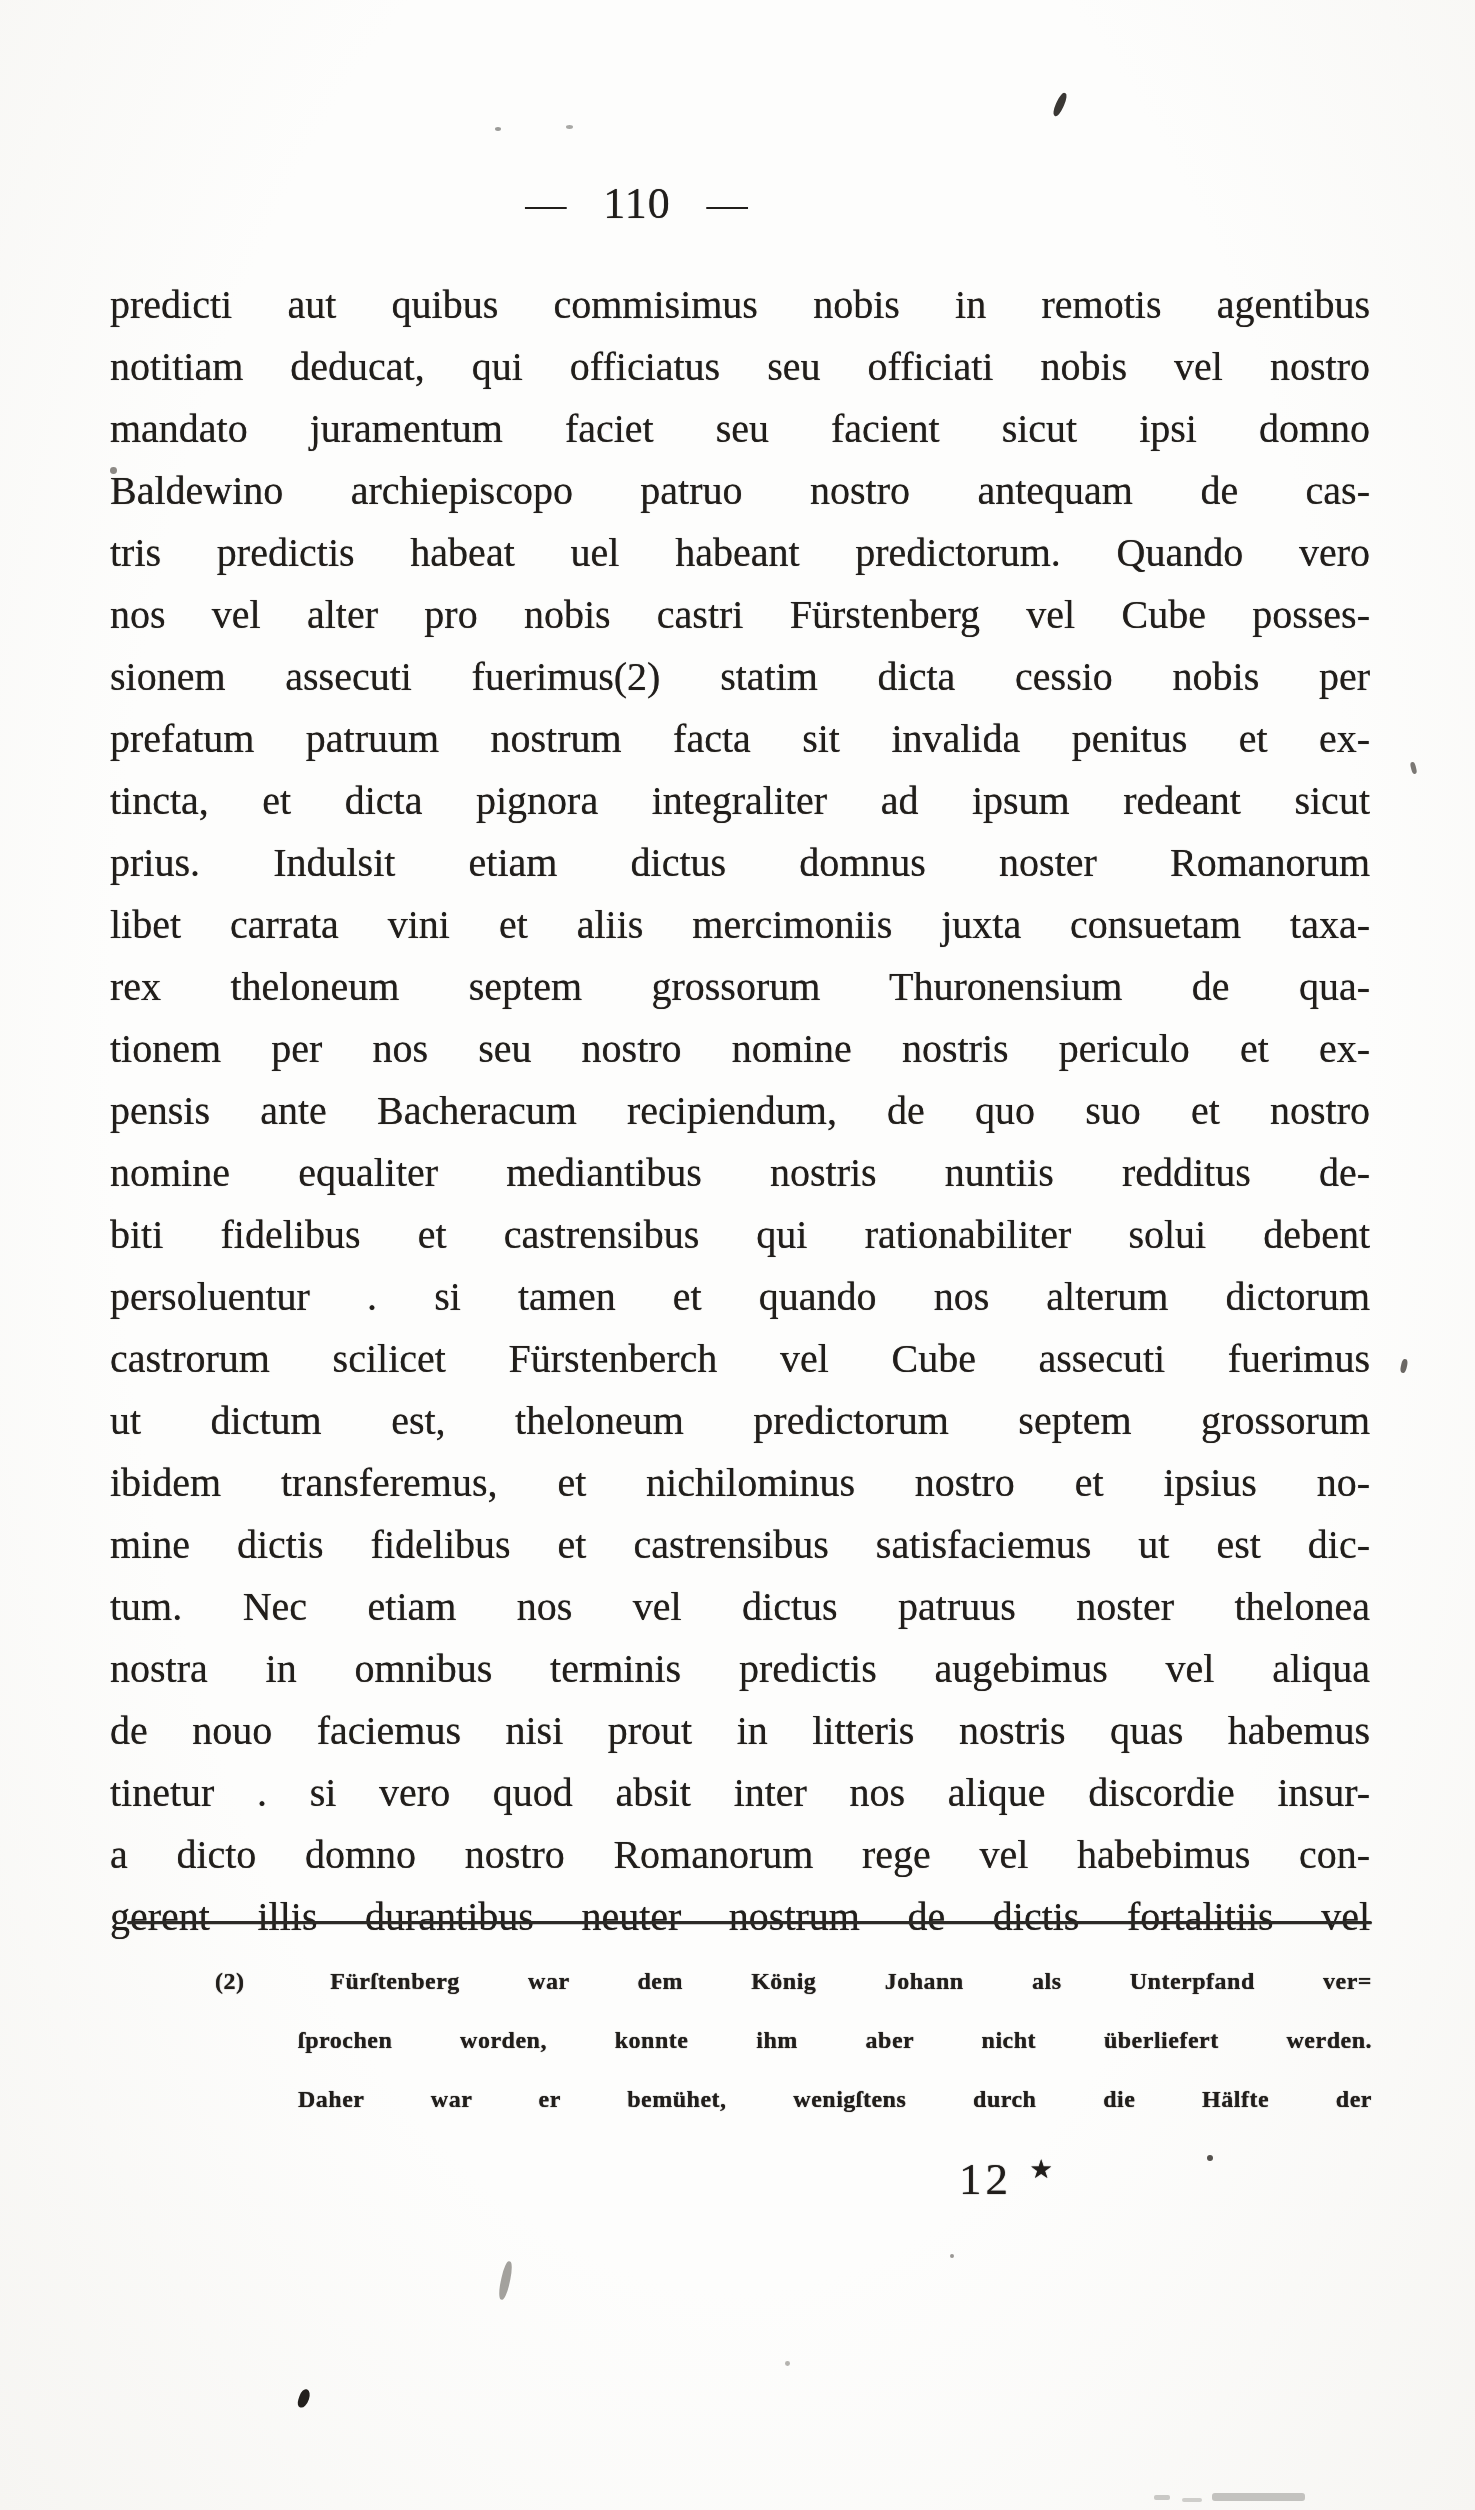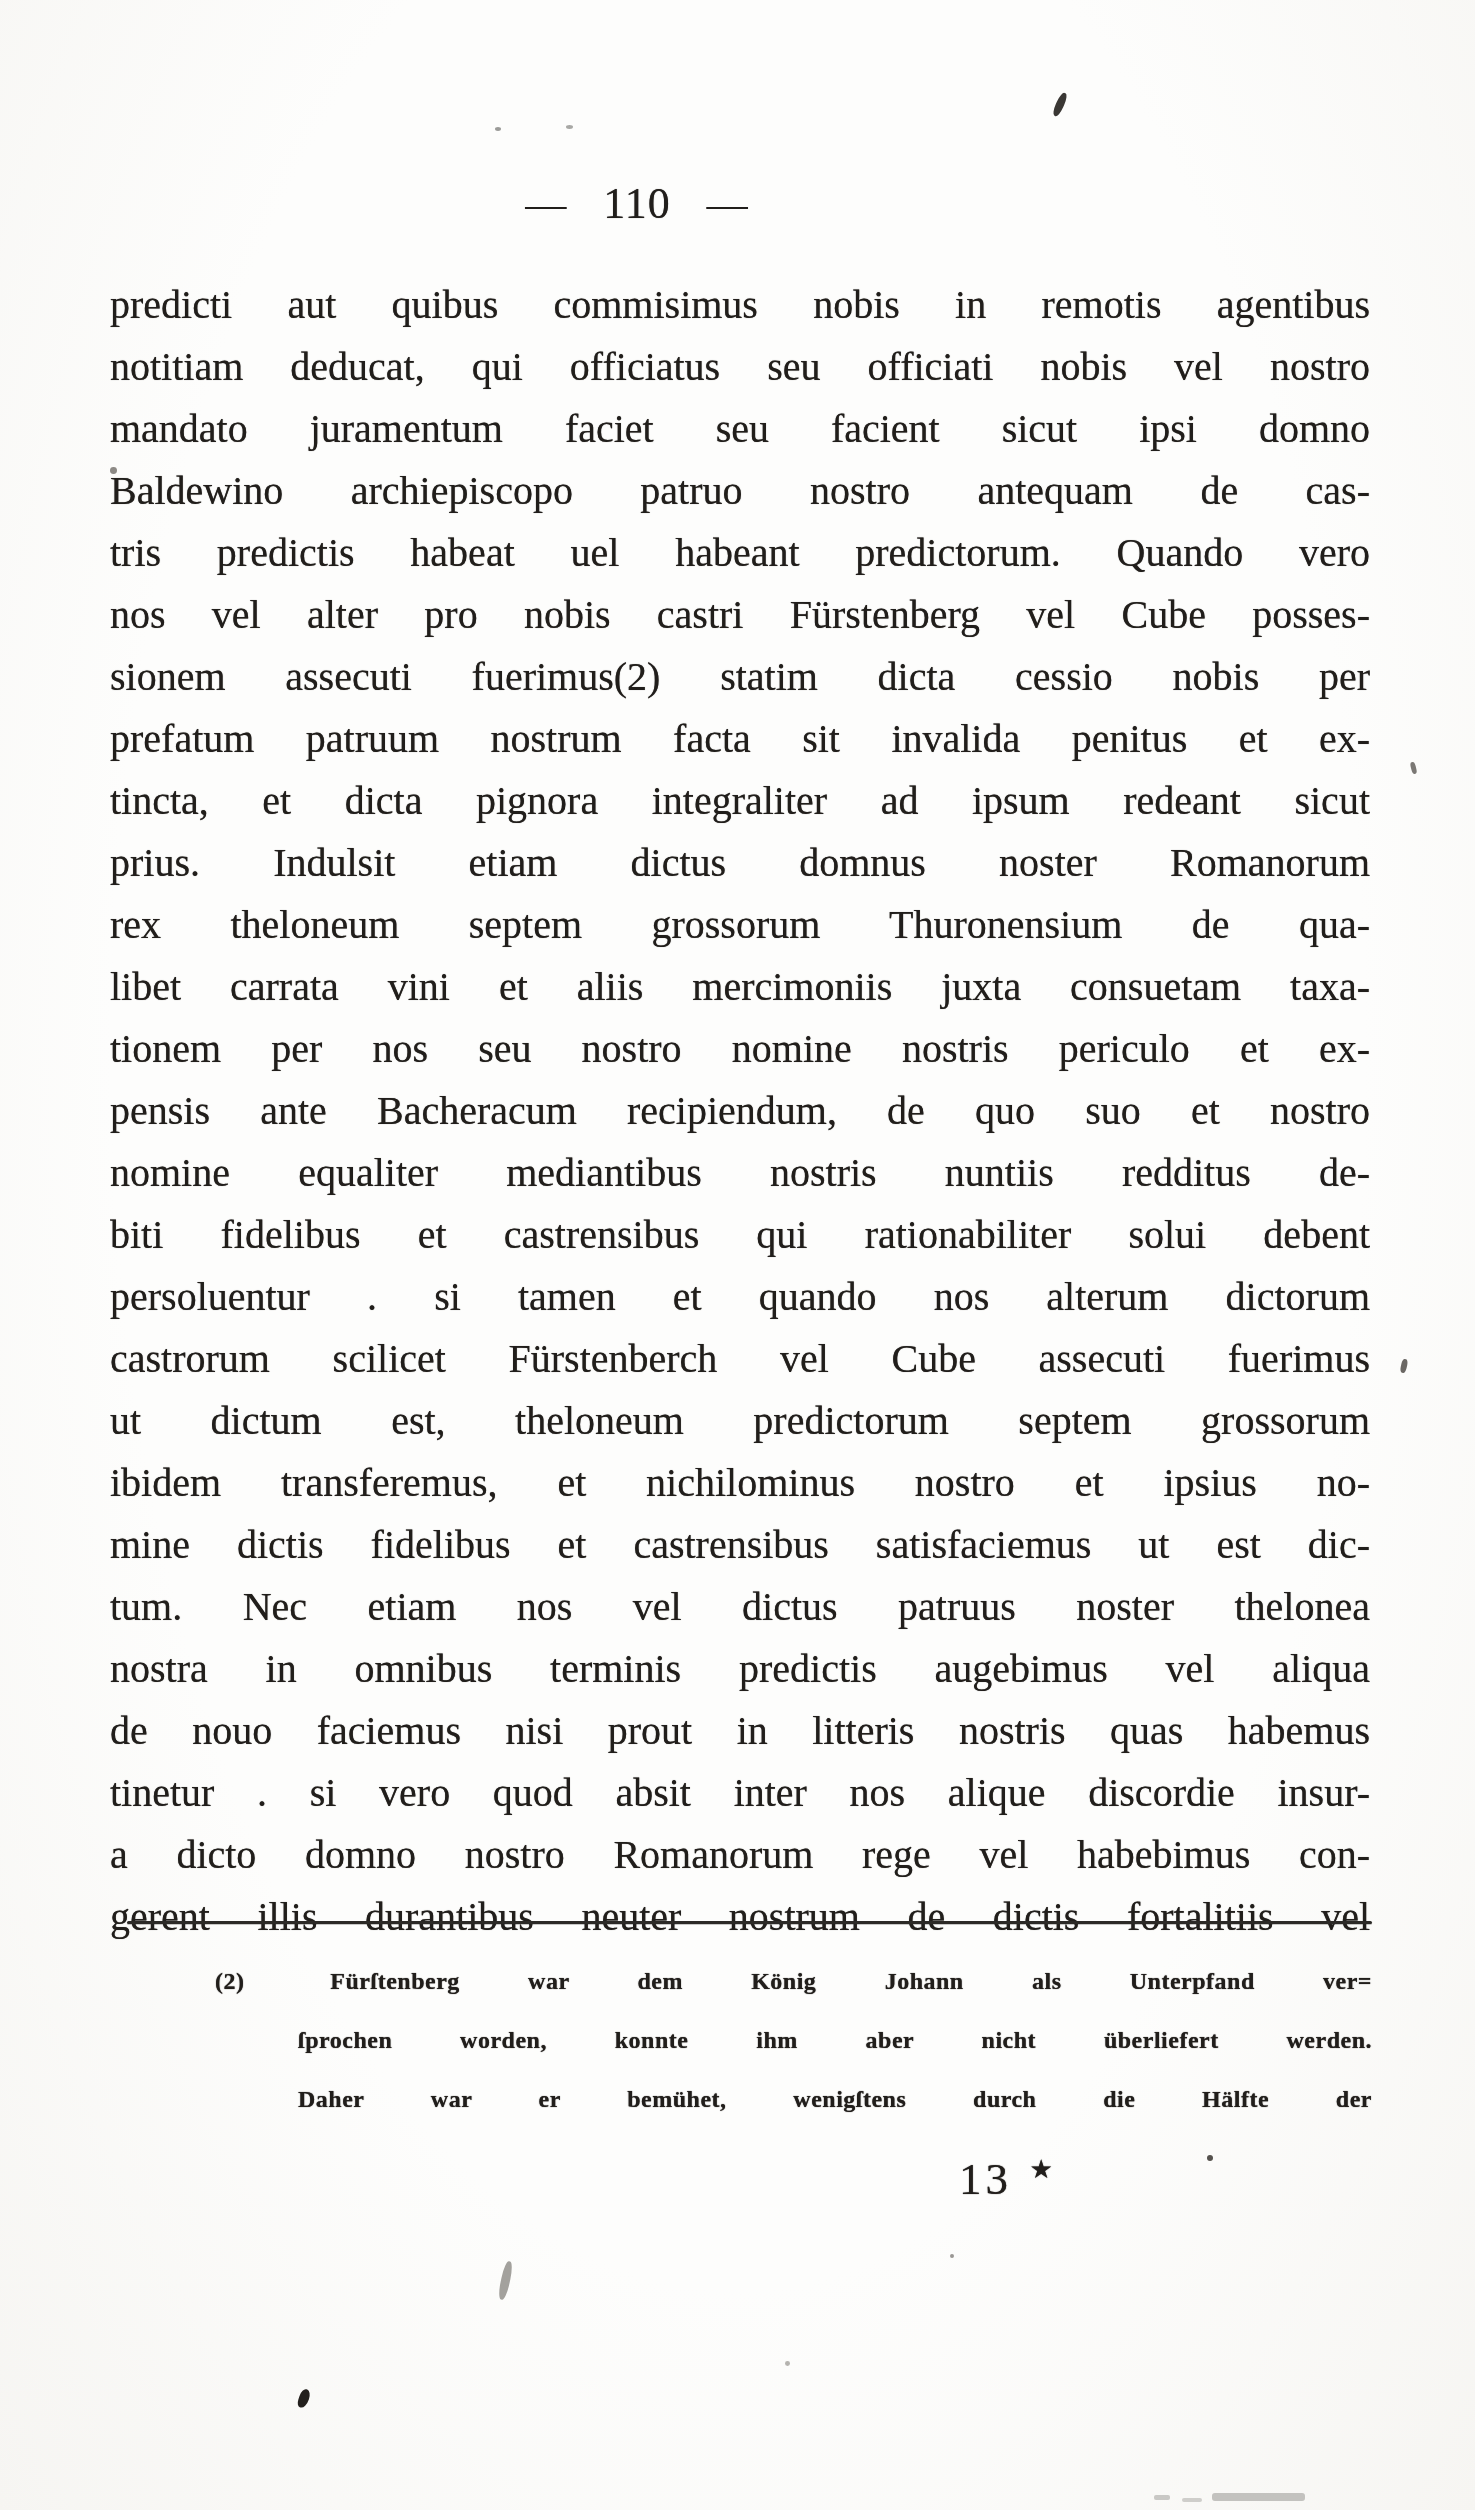--- a/index.html
+++ b/index.html
@@ -74,22 +74,22 @@
     <div class="tline">predicti aut quibus commisimus nobis in remotis agentibus</div>
     <div class="tline">notitiam deducat, qui officiatus seu officiati nobis vel nostro</div>
     <div class="tline">mandato juramentum faciet seu facient sicut ipsi domno</div>
     <div class="tline">Baldewino archiepiscopo patruo nostro antequam de cas-</div>
     <div class="tline">tris predictis habeat uel habeant predictorum. Quando vero</div>
     <div class="tline">nos vel alter pro nobis castri Fürstenberg vel Cube posses-</div>
     <div class="tline">sionem assecuti fuerimus(2) statim dicta cessio nobis per</div>
     <div class="tline">prefatum patruum nostrum facta sit invalida penitus et ex-</div>
     <div class="tline">tincta, et dicta pignora integraliter ad ipsum redeant sicut</div>
     <div class="tline">prius. Indulsit etiam dictus domnus noster Romanorum</div>
+    <div class="tline">libet carrata vini et aliis mercimoniis juxta consuetam taxa-</div>
     <div class="tline">rex theloneum septem grossorum Thuronensium de qua-</div>
-    <div class="tline">libet carrata vini et aliis mercimoniis juxta consuetam taxa-</div>
     <div class="tline">tionem per nos seu nostro nomine nostris periculo et ex-</div>
     <div class="tline">pensis ante Bacheracum recipiendum, de quo suo et nostro</div>
     <div class="tline">nomine equaliter mediantibus nostris nuntiis redditus de-</div>
     <div class="tline">biti fidelibus et castrensibus qui rationabiliter solui debent</div>
     <div class="tline">persoluentur . si tamen et quando nos alterum dictorum</div>
     <div class="tline">castrorum scilicet Fürstenberch vel Cube assecuti fuerimus</div>
     <div class="tline">ut dictum est, theloneum predictorum septem grossorum</div>
     <div class="tline">ibidem transferemus, et nichilominus nostro et ipsius no-</div>
     <div class="tline">mine dictis fidelibus et castrensibus satisfaciemus ut est dic-</div>
     <div class="tline">tum. Nec etiam nos vel dictus patruus noster thelonea</div>
@@ -105,21 +105,21 @@
   <div class="footnote">
     <div class="fline">
       <span class="fnmark">(2)</span>
       <span>Fürſtenberg war dem König Johann als Unterpfand ver=</span>
     </div>
     <div class="fline indent">ſprochen worden, konnte ihm aber nicht überliefert werden.</div>
     <div class="fline indent">Daher war er bemühet, wenigſtens durch die Hälfte der</div>
   </div>
 
   <div class="sig">
-    <span>13</span><span class="star">★</span>
+    <span>12</span><span class="star">★</span>
   </div>
 
   <div class="speck" style="left:495px;top:127px;width:5.9px;height:3.9px;background:#9b9b98;"></div>
   <div class="speck" style="left:566px;top:125px;width:6.8px;height:3.9px;background:#a8a8a5;"></div>
   <div class="speck" style="left:1056px;top:92px;width:7.8px;height:25px;background:#3a3734;border-radius:45%;transform:rotate(24deg);"></div>
   <div class="speck" style="left:110px;top:467px;width:6.8px;height:6.8px;background:#8d8a86;"></div>
   <div class="speck" style="left:1411px;top:762px;width:4.9px;height:11.7px;background:#7b7874;border-radius:40%;transform:rotate(-14deg);"></div>
   <div class="speck" style="left:1401px;top:1359px;width:5.9px;height:13.7px;background:#6b6864;border-radius:40%;transform:rotate(12deg);"></div>
   <div class="speck" style="left:501px;top:2261px;width:8.8px;height:39px;background:#a3a19d;border-radius:45%;transform:rotate(12deg);"></div>
   <div class="speck" style="left:299px;top:2389px;width:9.8px;height:18.5px;background:#23201d;border-radius:50% 50% 60% 40%;transform:rotate(18deg);"></div>

